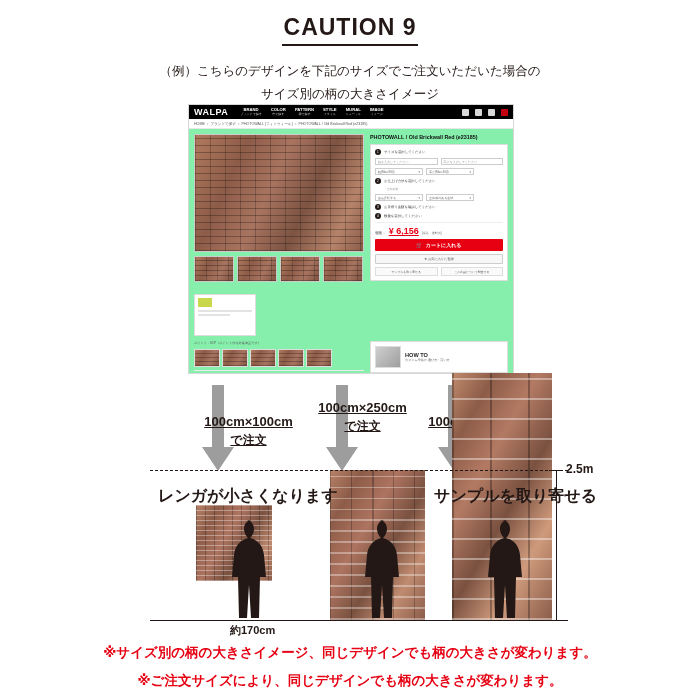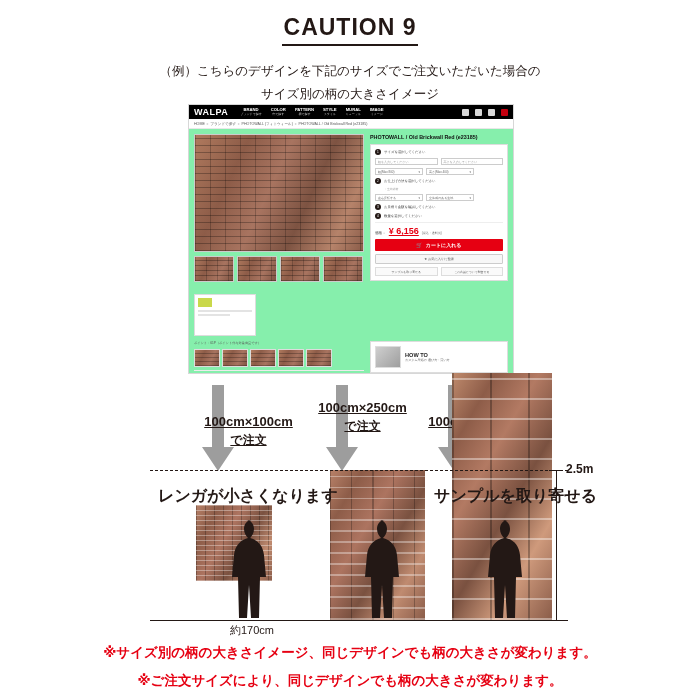--- a/index.html
+++ b/index.html
@@ -179,21 +179,21 @@
 
   
   .ground{
     position:absolute;left:150px;top:470px;width:418px;height:0;
     border-top:1px dashed #231815;
   }
   .dimline{position:absolute;left:556px;top:470px;width:0;height:150px;border-left:1px solid #231815;}
   .dimtick{position:absolute;width:14px;height:0;border-top:1px solid #231815;}
   .dimlabel{position:absolute;left:566px;top:462px;font-size:12px;font-weight:bold;}
 
-  .personlabel{position:absolute;font-size:11px;font-weight:normal;}
+  .personlabel{position:absolute;font-size:11px;font-weight:bold;}
   .smalllabel{position:absolute;font-size:16px;font-weight:bold;}
 
   .person{position:absolute;}
 
   
   .warn{
     position:absolute;left:0;width:700px;text-align:center;
     color:#e60012;font-size:13.5px;font-weight:bold;
   }
 </style>

